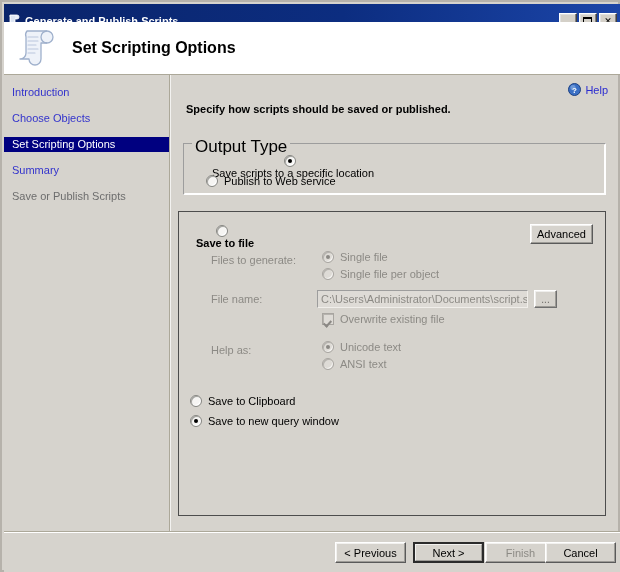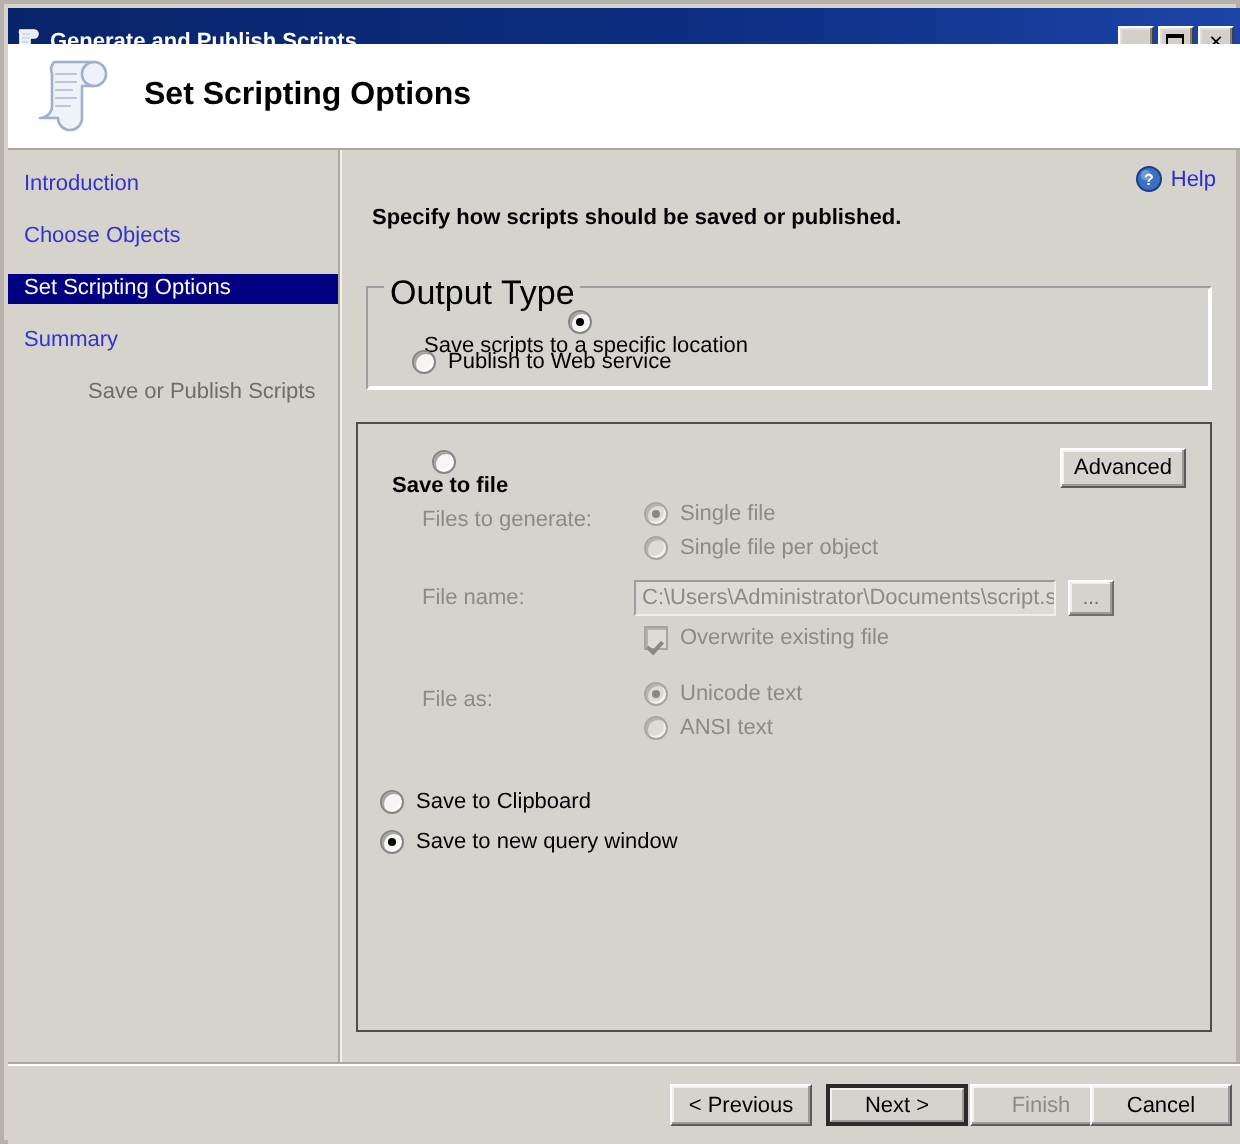--- a/index.html
+++ b/index.html
@@ -82,21 +82,21 @@
     padding-left:8px;
     font-size:11px;
     color:#3333cc;
     font-family:"Liberation Sans",sans-serif;
     white-space:nowrap;
     cursor:default;
   }
   .nav-item.active{
     background:#000080;color:#ffffff;width:166px;padding-left:8px;box-sizing:border-box;
   }
-  .nav-item.disabled{color:#6d6d6d;margin-left:32px;}
+  .nav-item.disabled{color:#6d6d6d;}
   #nav-list{padding-top:10px;}
   #nav-list .nav-item{margin-bottom:11px;}
 
   
   #content{
     position:absolute;left:169px;top:73px;width:447px;height:459px;
     background:#d6d3cd;
   }
   #help-link{
     position:absolute;right:10px;top:8px;
@@ -340,21 +340,21 @@
       <div id="filename-field">
         <span id="filename-value">C:\Users\Administrator\Documents\script.sql</span>
       </div>
       <div id="browse-btn">...</div>
 
       <div class="row" style="left:143px;top:101px;">
         <span class="checkbox checked"></span>
         <span class="rlabel dis">Overwrite existing file</span>
       </div>
 
-      <div class="flabel" style="position:absolute;left:32px;top:132px;">File as:</div>
+      <div class="flabel" style="position:absolute;left:32px;top:132px;">Help as:</div>
 
       <div class="row" style="left:143px;top:129px;">
         <span class="radio dis checked"></span>
         <span class="rlabel dis">Unicode text</span>
       </div>
       <div class="row" style="left:143px;top:146px;">
         <span class="radio dis"></span>
         <span class="rlabel dis">ANSI text</span>
       </div>
 

